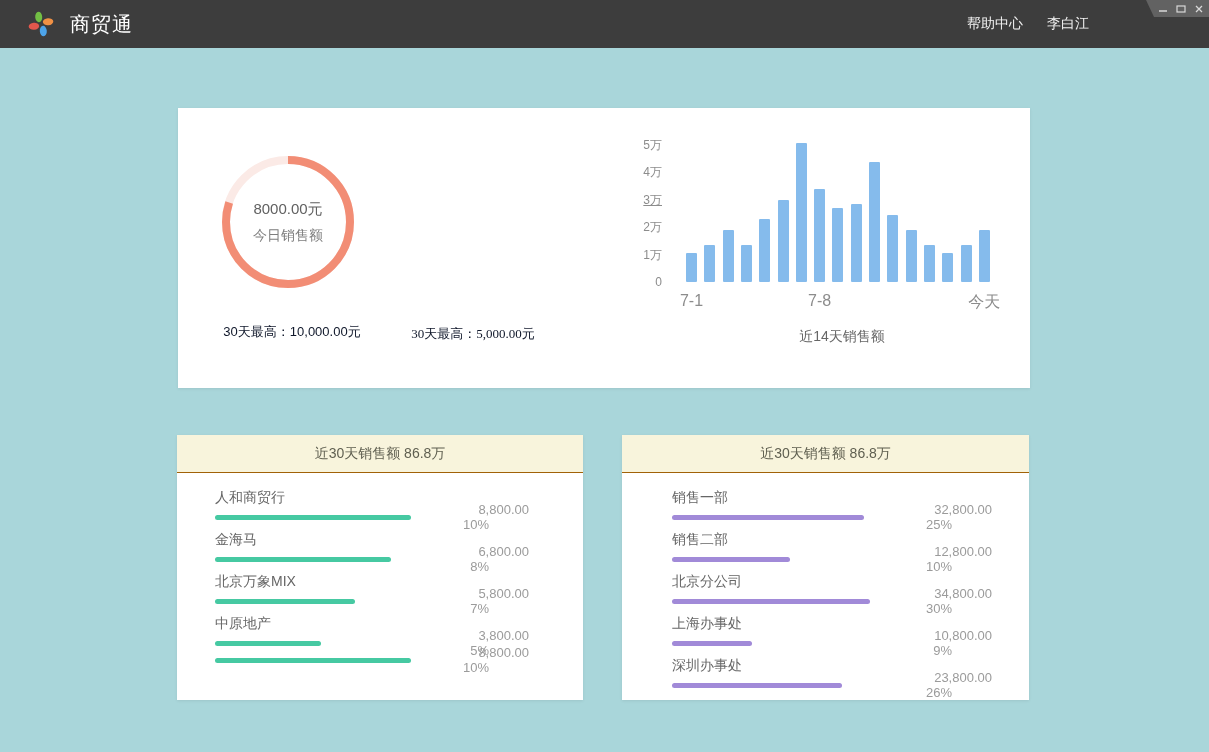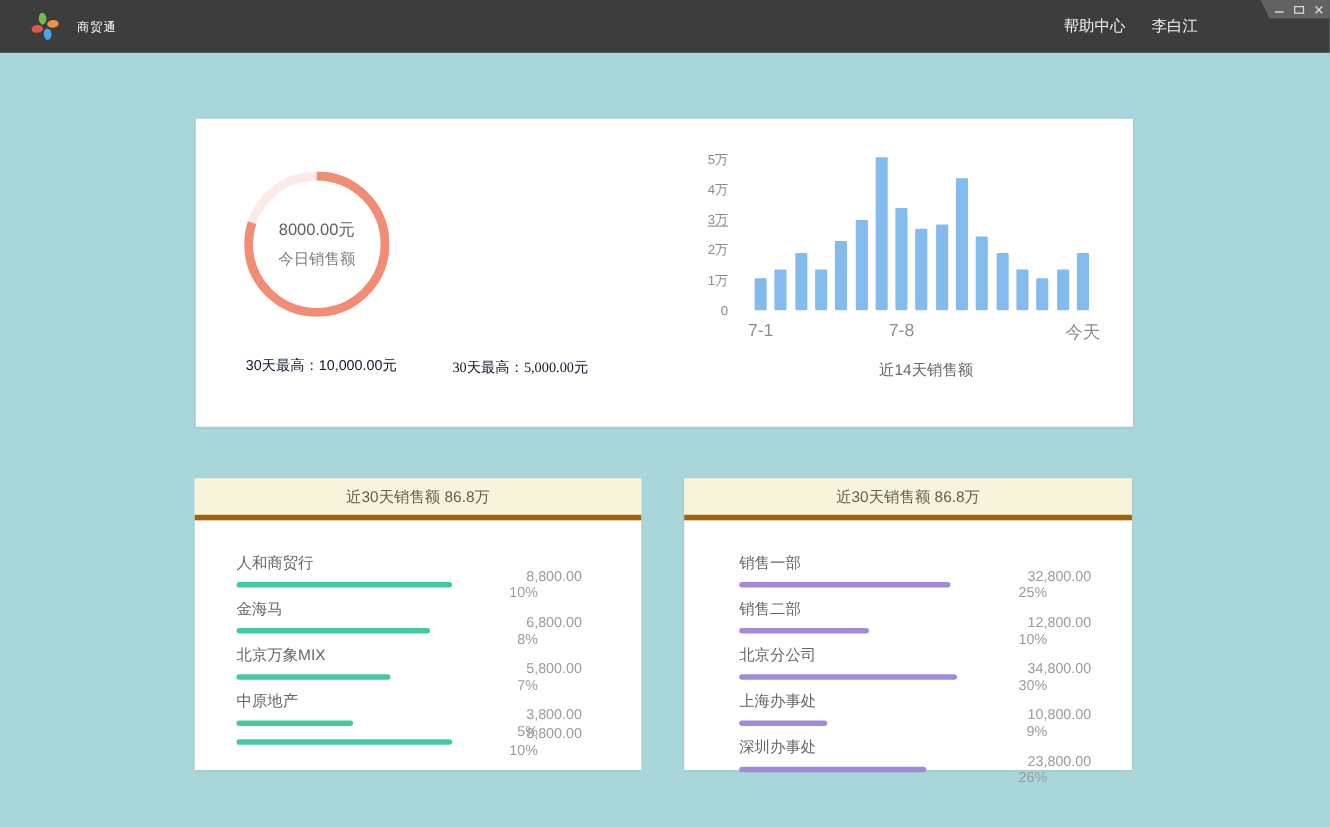--- a/index.html
+++ b/index.html
@@ -2,21 +2,21 @@
 <html><head>
 <meta charset="utf-8">
 <style>
   * { margin:0; padding:0; box-sizing:border-box; }
   html,body { width:1209px; height:752px; overflow:hidden; }
   body { background:#a9d6da; font-family:"Liberation Sans", sans-serif; position:relative; }
 
   
   .navbar { position:absolute; top:0; left:0; width:1209px; height:48px; background:#3d3d3d; display:flex; align-items:center; }
   .brand { display:flex; align-items:center; padding-left:27px; }
-  .brand-title { color:#ffffff; font-size:11px; margin-left:15px; letter-spacing:1px; }
+  .brand-title { color:#ffffff; font-size:20px; margin-left:15px; letter-spacing:1px; }
   .nav-links { margin-left:auto; display:flex; align-items:center; gap:24px; padding-right:120px; }
   .nav-link { color:#f2f2f2; font-size:14px; cursor:pointer; }
 
   .win-controls { position:absolute; top:0; right:0; width:63px; height:17px; background:#626262;
                   clip-path:polygon(0 0,100% 0,100% 100%,8px 100%);
                   display:flex; align-items:center; justify-content:center; gap:8px; padding-left:6px; }
   .win-btn { display:flex; align-items:center; justify-content:center; width:10px; height:10px; cursor:pointer; }
 
   
   .card { position:absolute; background:#ffffff; box-shadow:0 1px 3px rgba(0,0,0,0.08); }
@@ -38,23 +38,23 @@
 
   
   .y-axis { position:absolute; left:444px; top:23px; width:40px; height:152px; }
   .y-tick { position:absolute; right:0; width:40px; text-align:right; font-size:12px; color:#8c8c8c; line-height:14px; }
   .plot { position:absolute; left:508px; top:23px; width:312px; height:151px; }
   .bar { position:absolute; bottom:0; width:11px; background:#85bbec; border-radius:1px; }
   .x-tick { position:absolute; top:161px; width:50px; margin-left:-25px; text-align:center; font-size:16px; color:#8c8c8c; }
   .chart-title { position:absolute; left:508px; top:220px; width:312px; text-align:center; font-size:14px; color:#666666; }
 
   
-  .rank-header { height:38px; background:#f8f4dc; border-bottom:5px solid #a16207;
+  .rank-header { height:38px; background:#f8f4dc; border-bottom:1px solid #a16207;
                  display:flex; align-items:center; justify-content:center; font-size:14px; color:#5f5f50; }
-  .rank-rows { padding-top:30px; }
+  .rank-rows { padding-top:16px; }
   .card-left .rank-rows { padding-left:38px; padding-right:54px; }
   .card-right .rank-rows { padding-left:50px; padding-right:37px; }
   .rank-row { margin-bottom:11px; }
   .row-name { font-size:14px; color:#666666; margin-bottom:7px; }
   .row-line { display:flex; align-items:center; height:6px; }
   .bar-track { width:200px; height:5px; }
   .h-bar { height:5px; border-radius:3px; }
   .row-values { margin-left:auto; display:flex; font-size:13px; color:#9b9b9b;flex-direction:column; }
   .row-amount { width:78px; text-align:right; }
   .row-pct { width:38px; text-align:right; }

